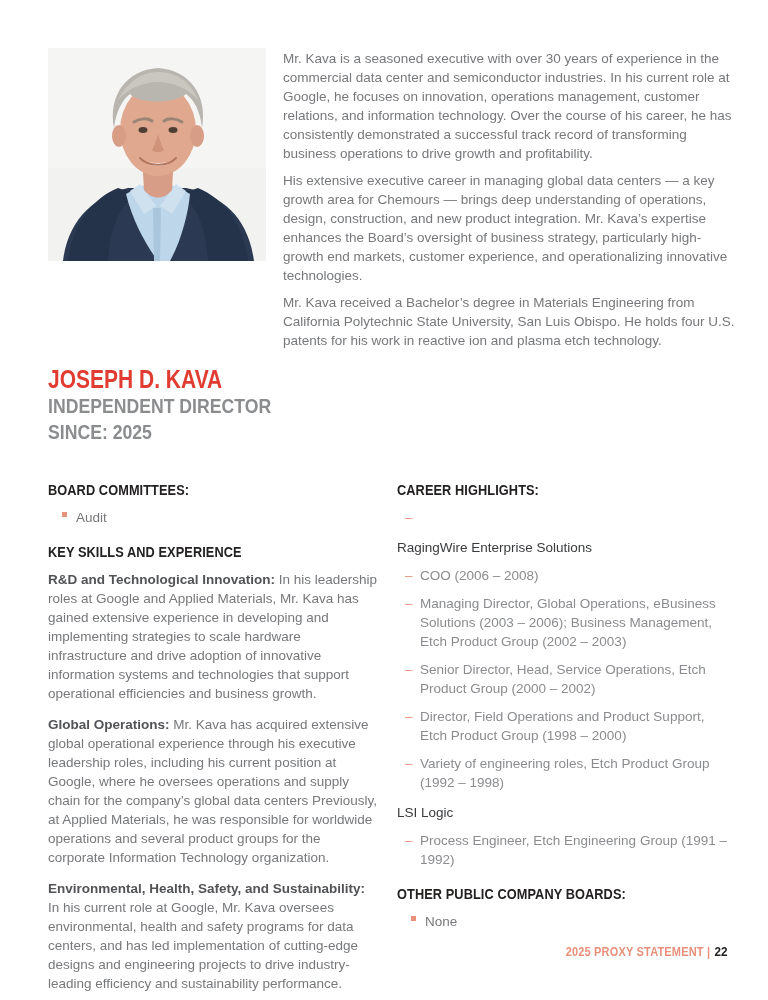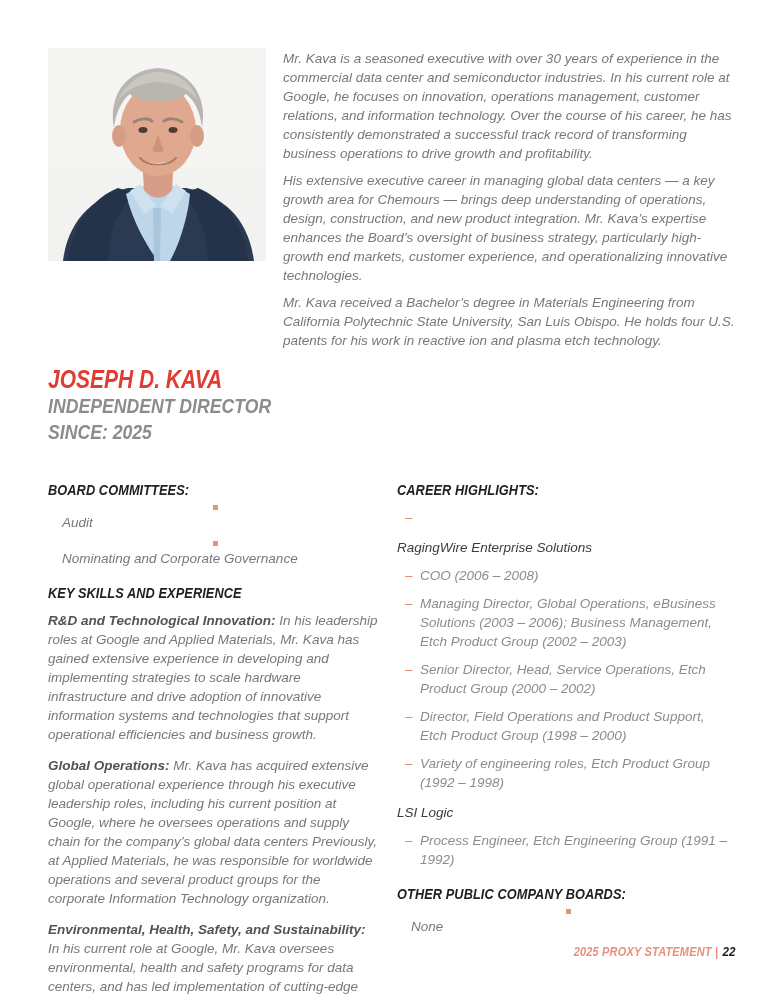--- a/index.html
+++ b/index.html
@@ -2,21 +2,21 @@
 <html><head>
 <meta charset="utf-8">
 <style>
   * { margin:0; padding:0; box-sizing:border-box; }
   html,body { background:#ffffff; }
   body {
     width:768px; height:1000px; position:relative; overflow:hidden;
     font-family:"Liberation Sans", sans-serif;
     -webkit-font-smoothing:antialiased;
   }
-  .page { position:absolute; inset:0; padding:48px 33px 0 48px;font-style:italic; }
+  .page { position:absolute; inset:0; padding:48px 33px 0 48px; }
 
   
   .top { display:flex; align-items:flex-start; }
   .photo {
     width:218px; height:213px; flex:0 0 218px; margin-right:17px;
     background:#f1f1ef; overflow:hidden; position:relative;
   }
   .photo svg { display:block; width:100%; height:100%; }
   .bio { flex:1; padding-top:1px; }
   .bio p {
@@ -42,21 +42,21 @@
   .h-cond {
     font-size:14.5px; font-weight:700; color:#232020; line-height:18px;
     transform:scaleX(0.88); transform-origin:0 0; width:114%;
     letter-spacing:0.1px; margin-bottom:9px;
   }
   .h-cond.mt { margin-top:16px; }
 
   .bullet-list { list-style:none; margin-bottom:4px; }
   .bullet-item {
     display:flex; align-items:baseline; font-size:13.5px; color:#77787b;
-    line-height:19px; margin:0 0 12px 14px;flex-direction:column;
+    line-height:19px; margin:0 0 12px 14px;
   }
   .sq {
     flex:0 0 5px; width:5px; height:5px; background:#e8927c;
     margin-right:9px; position:relative; top:-3px; align-self:center;
   }
 
   .skill-par { font-size:13.5px; line-height:19px; color:#77787b; margin-bottom:12px; }
   .skill-par b { color:#525356; font-weight:700; }
 
   .company {
@@ -64,21 +64,21 @@
   }
   .company:first-of-type { margin-top:0; }
   .role {
     display:flex; font-size:13.5px; color:#8b8c8f; line-height:19px;
     margin:0 0 9px 8px;
   }
   .dash { flex:0 0 15px; color:#e8927c; }
 
   
   .footer {
-    position:absolute; top:944px; right:33px; display:flex; align-items:baseline;
+    position:absolute; top:944px; right:41px; display:flex; align-items:baseline;
   }
   .footer .f-label {
     font-size:12.5px; font-weight:700; color:#e8907a; letter-spacing:0.2px;
     display:inline-block; transform:scaleX(0.88); transform-origin:100% 50%;
   }
   .footer .f-page {
     font-size:13px; font-weight:700; color:#232020; margin-left:2px;
     display:inline-block; transform:scaleX(0.9); transform-origin:100% 50%;
   }
 </style>
@@ -140,24 +140,20 @@
   </div>
 
   <div class="columns">
     <div class="col-left">
       <div class="h-cond">BOARD COMMITTEES:</div>
       <ul class="bullet-list" id="committees">
           <li class="bullet-item">
             <span class="sq"></span>
             <span>Audit</span>
           </li>
-          <li class="bullet-item">
-            <span class="sq"></span>
-            <span>Nominating and Corporate Governance</span>
-          </li>
         </ul>
 
       <div class="h-cond mt">KEY SKILLS AND EXPERIENCE</div>
       <div id="skills">
           <p class="skill-par"><b>R&amp;D and Technological Innovation:</b> <span>In his leadership roles at Google and Applied Materials, Mr. Kava has gained extensive experience in developing and implementing strategies to scale hardware infrastructure and drive adoption of innovative information systems and technologies that support operational efficiencies and business growth.</span></p>
           <p class="skill-par"><b>Global Operations:</b> <span>Mr. Kava has acquired extensive global operational experience through his executive leadership roles, including his current position at Google, where he oversees operations and supply chain for the company’s global data centers Previously, at Applied Materials, he was responsible for worldwide operations and several product groups for the corporate Information Technology organization.</span></p>
           <p class="skill-par"><b>Environmental, Health, Safety, and Sustainability:</b> <span>In his current role at Google, Mr. Kava oversees environmental, health and safety programs for data centers, and has led implementation of cutting-edge designs and engineering projects to drive industry-leading efficiency and sustainability performance.</span></p>
         </div>
     </div>
 

